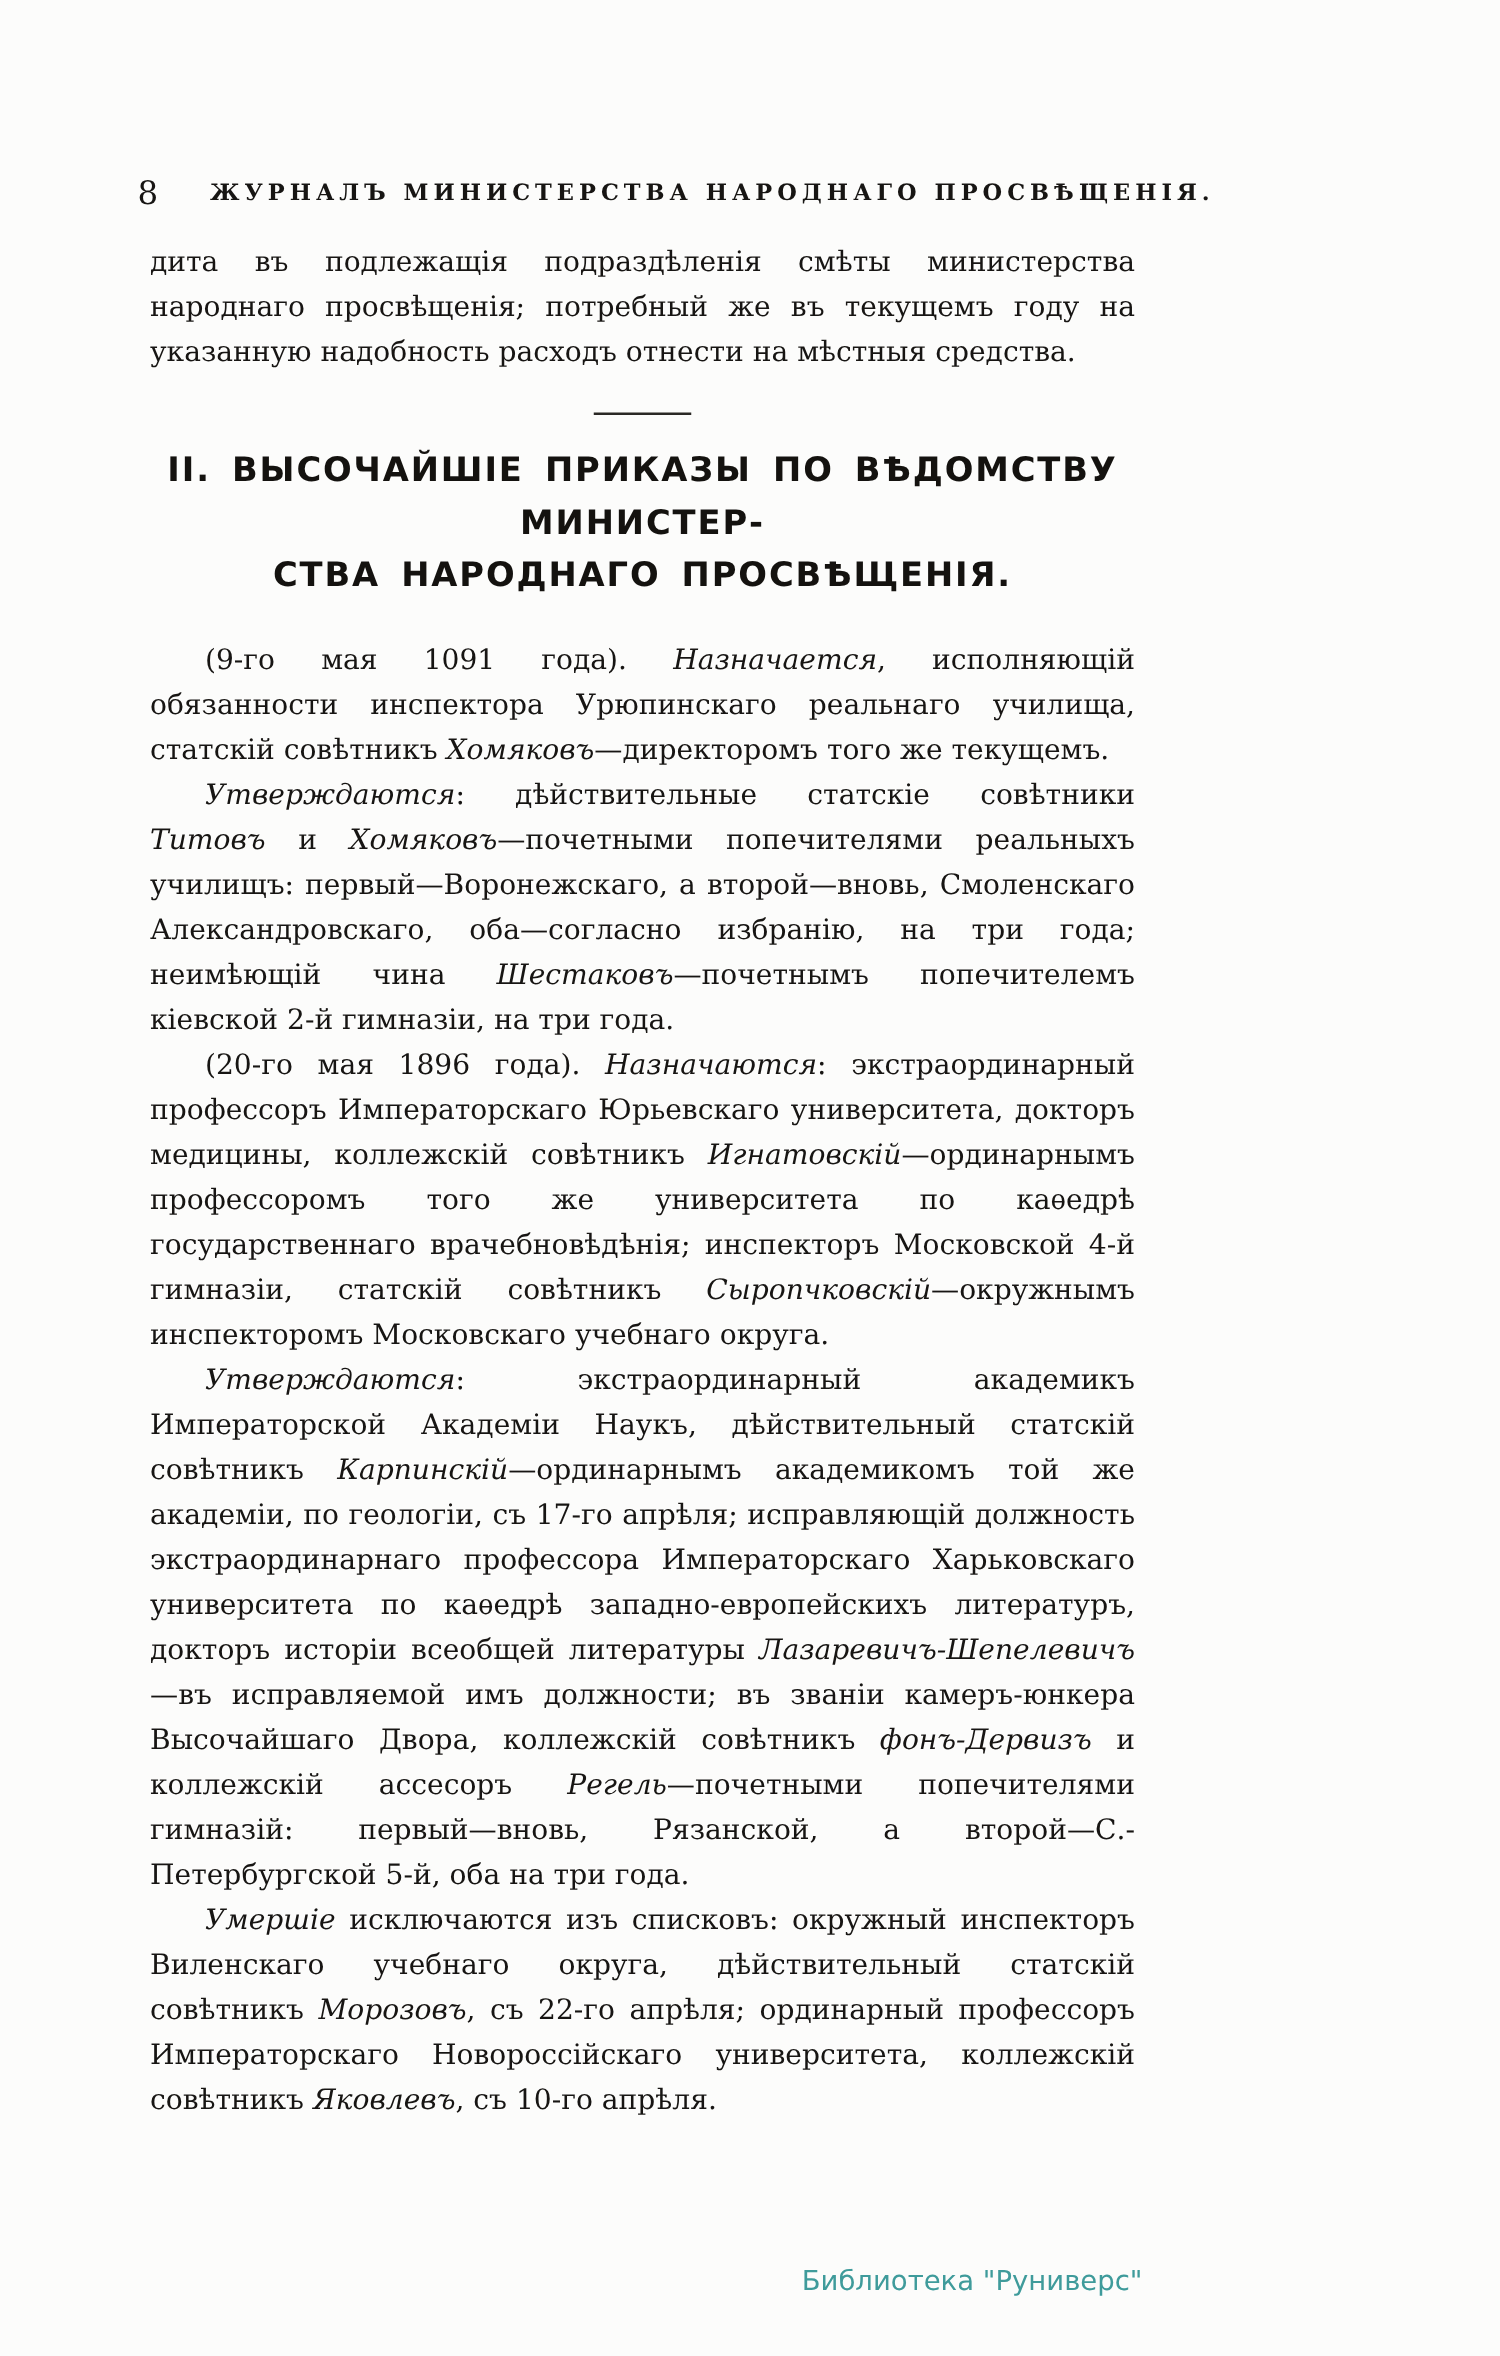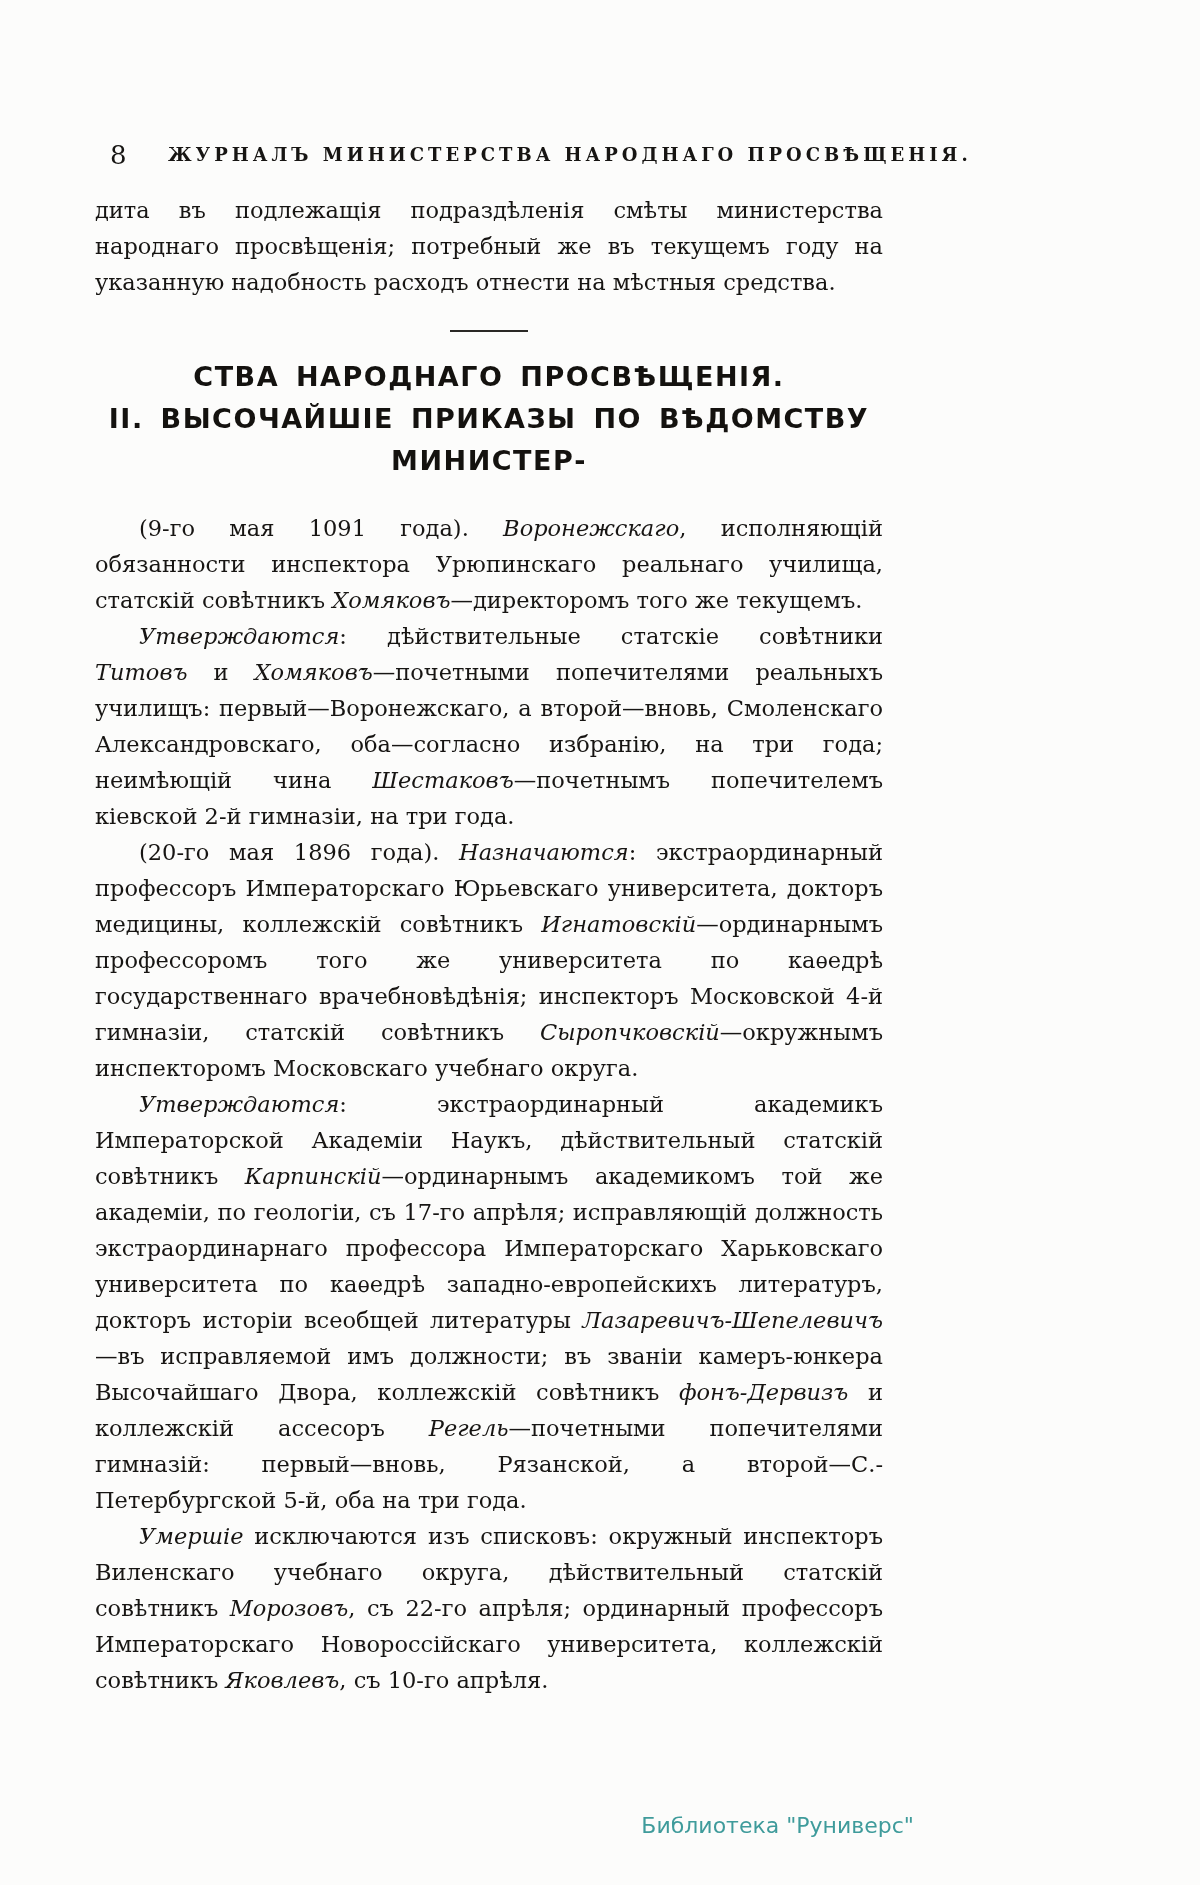--- a/index.html
+++ b/index.html
@@ -32,21 +32,21 @@
     font-size: 18px;
     font-weight: bold;
     letter-spacing: 4px;
     line-height: 30px;
     padding-left: 60px;
     white-space: nowrap;
   }
   .content {
     position: absolute;
     top: 192px;
-    left: 95px;
+    left: 120px;
     width: 788px;
     font-size: 22.5px;
     line-height: 36px;
     text-align: justify;
   }
   .para { margin: 0; }
   .para.indent { text-indent: 44px; }
   .it { font-style: italic; }
   .divider {
     width: 78px;
@@ -88,26 +88,26 @@
 
   <div class="content">
 
     <div>
         <p class="para"><span>дита въ подлежащія подраздѣленія смѣты министерства народнаго просвѣщенія; потребный же въ текущемъ году на указанную надобность расходъ отнести на мѣстныя средства.</span></p>
       </div>
 
     <div class="divider"></div>
 
     <h2 class="heading">
+      <span class="heading-line">II. ВЫСОЧАЙШІЕ ПРИКАЗЫ ПО ВѢДОМСТВУ МИНИСТЕР-</span>
       <span class="heading-line">СТВА НАРОДНАГО ПРОСВѢЩЕНІЯ.</span>
-      <span class="heading-line">II. ВЫСОЧАЙШІЕ ПРИКАЗЫ ПО ВѢДОМСТВУ МИНИСТЕР-</span>
     </h2>
 
     <div>
-        <p class="para indent"><span>(9-го мая 1091 года). </span><span class="it">Воронежскаго</span><span>, исполняющій обязанности инспектора Урюпинскаго реальнаго училища, статскій совѣтникъ </span><span class="it">Хомяковъ</span><span>—директоромъ того же текущемъ.</span></p>
+        <p class="para indent"><span>(9-го мая 1091 года). </span><span class="it">Назначается</span><span>, исполняющій обязанности инспектора Урюпинскаго реальнаго училища, статскій совѣтникъ </span><span class="it">Хомяковъ</span><span>—директоромъ того же текущемъ.</span></p>
         <p class="para indent"><span class="it">Утверждаются</span><span>: дѣйствительные статскіе совѣтники </span><span class="it">Титовъ</span><span> и </span><span class="it">Хомяковъ</span><span>—почетными попечителями реальныхъ училищъ: первый—Воронежскаго, а второй—вновь, Смоленскаго Александровскаго, оба—согласно избранію, на три года; неимѣющій чина </span><span class="it">Шестаковъ</span><span>—почетнымъ попечителемъ кіевской 2-й гимназіи, на три года.</span></p>
         <p class="para indent"><span>(20-го мая 1896 года). </span><span class="it">Назначаются</span><span>: экстраординарный профессоръ Императорскаго Юрьевскаго университета, докторъ медицины, коллежскій совѣтникъ </span><span class="it">Игнатовскій</span><span>—ординарнымъ профессоромъ того же университета по каѳедрѣ государственнаго врачебновѣдѣнія; инспекторъ Московской 4-й гимназіи, статскій совѣтникъ </span><span class="it">Сыропчковскій</span><span>—окружнымъ инспекторомъ Московскаго учебнаго округа.</span></p>
         <p class="para indent"><span class="it">Утверждаются</span><span>: экстраординарный академикъ Императорской Академіи Наукъ, дѣйствительный статскій совѣтникъ </span><span class="it">Карпинскій</span><span>—ординарнымъ академикомъ той же академіи, по геологіи, съ 17-го апрѣля; исправляющій должность экстраординарнаго профессора Императорскаго Харьковскаго университета по каѳедрѣ западно-европейскихъ литературъ, докторъ исторіи всеобщей литературы </span><span class="it">Лазаревичъ-Шепелевичъ</span><span>—въ исправляемой имъ должности; въ званіи камеръ-юнкера Высочайшаго Двора, коллежскій совѣтникъ </span><span class="it">фонъ-Дервизъ</span><span> и коллежскій ассесоръ </span><span class="it">Регель</span><span>—почетными попечителями гимназій: первый—вновь, Рязанской, а второй—С.-Петербургской 5-й, оба на три года.</span></p>
         <p class="para indent"><span class="it">Умершіе</span><span> исключаются изъ списковъ: окружный инспекторъ Виленскаго учебнаго округа, дѣйствительный статскій совѣтникъ </span><span class="it">Морозовъ</span><span>, съ 22-го апрѣля; ординарный профессоръ Императорскаго Новороссійскаго университета, коллежскій совѣтникъ </span><span class="it">Яковлевъ</span><span>, съ 10-го апрѣля.</span></p>
       </div>
 
   </div>
 
   <div class="watermark" style="color: rgb(63, 155, 155);">Библиотека "Руниверс"</div>
 

